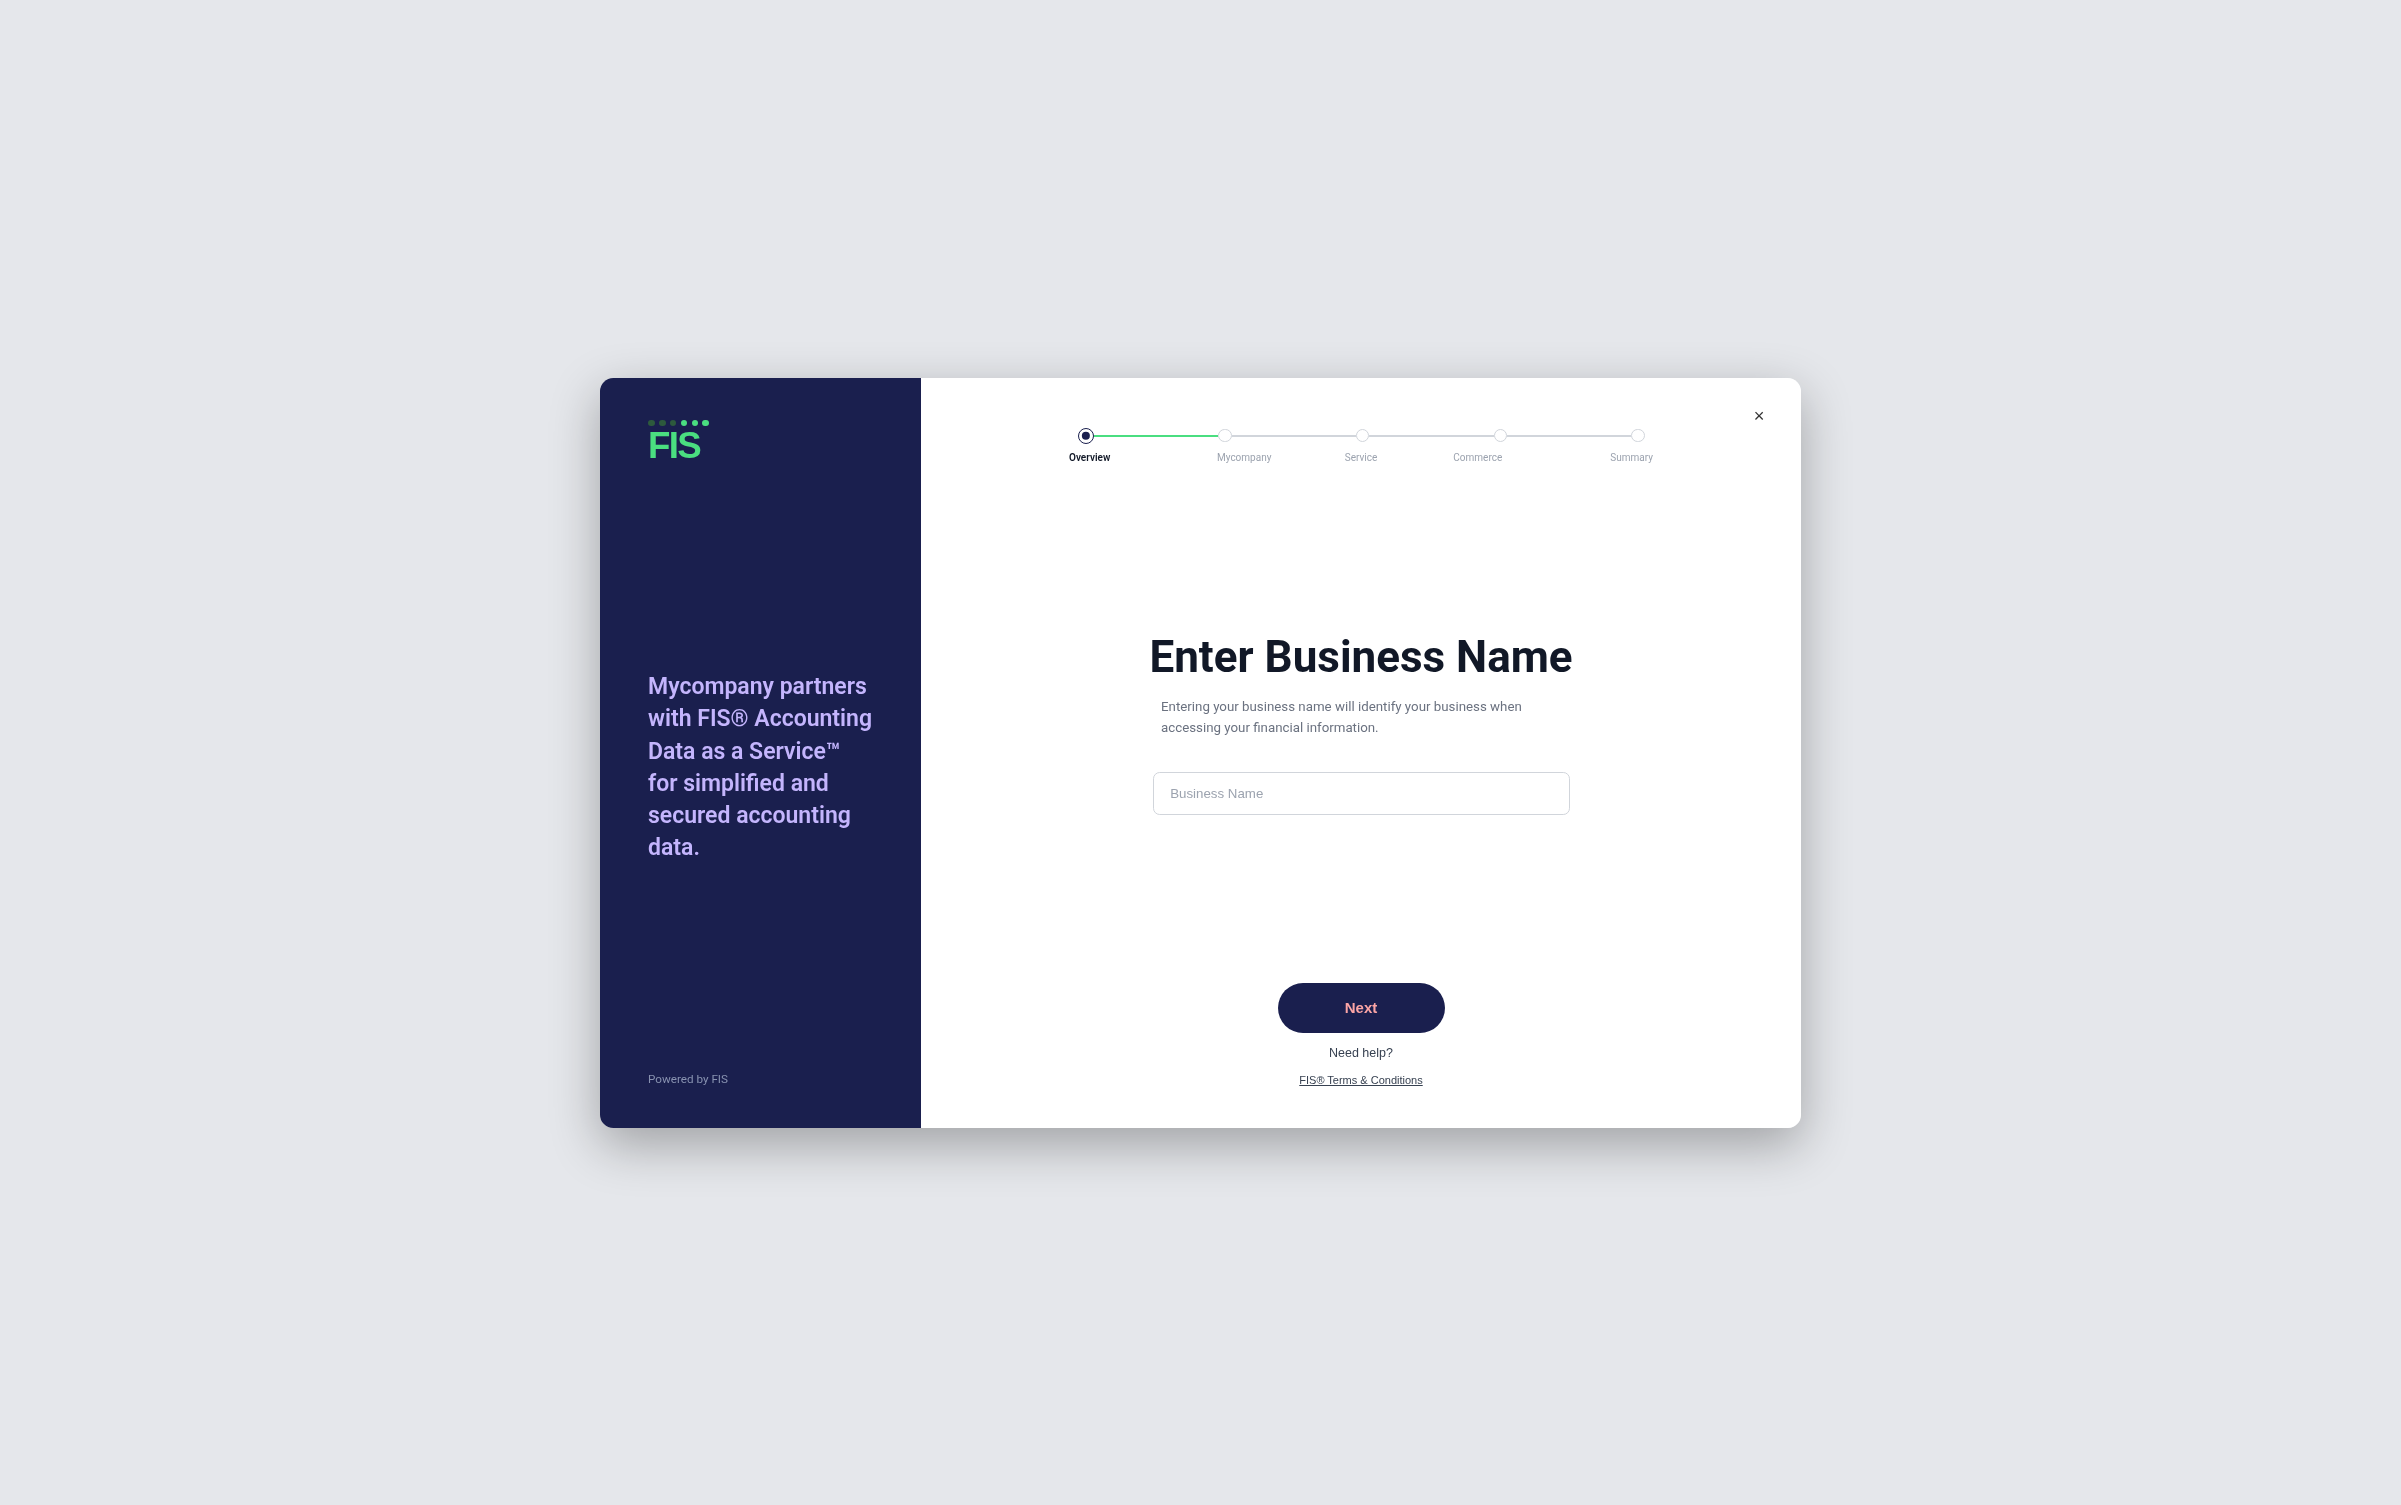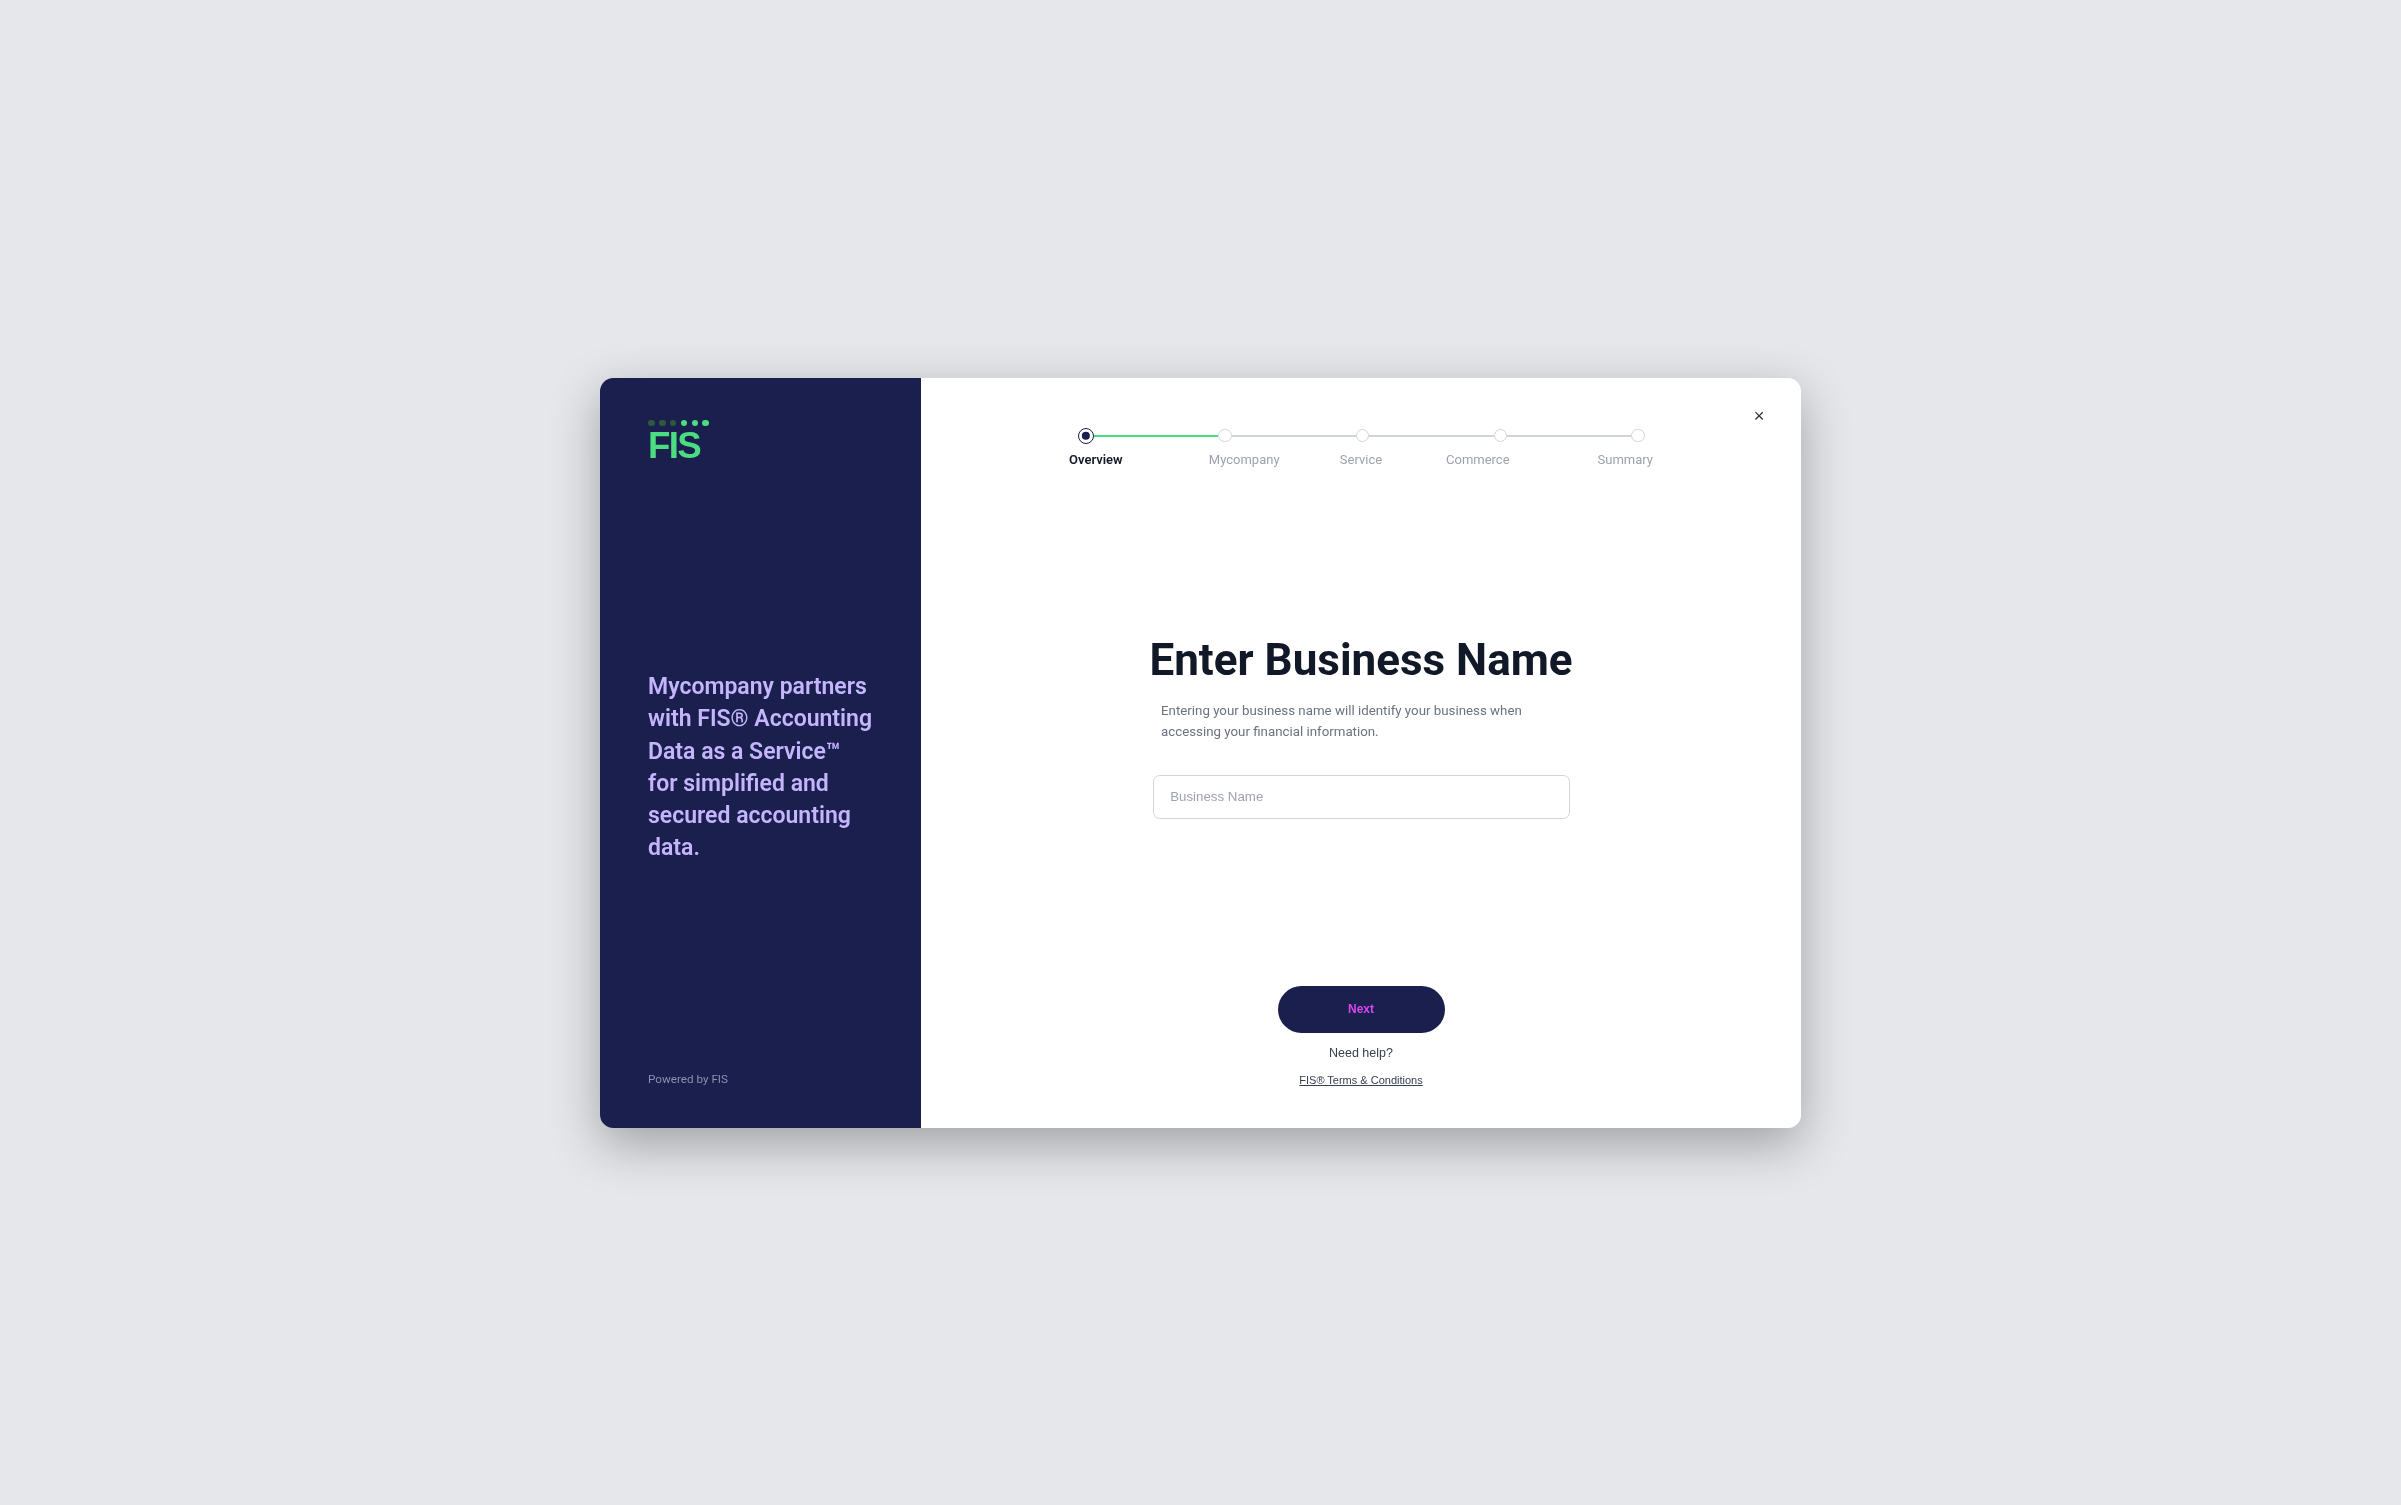--- a/index.html
+++ b/index.html
@@ -160,21 +160,21 @@
 
     .stepper-labels {
       display: flex;
       justify-content: space-between;
       width: 100%;
       max-width: 584px;
       margin-top: 8.3px;
     }
 
     .stepper-label {
-      font-size: 13px;
+      font-size: 10px;
       color: #9ca3af;
       text-align: center;
       flex: 1;
     }
 
     .stepper-label:first-child {
       text-align: left;
     }
 
     .stepper-label:last-child {
@@ -233,25 +233,25 @@
     .bottom-actions {
       display: flex;
       flex-direction: column;
       align-items: center;
       padding: 0 50px 42px;
       gap: 13.3px;
     }
 
     .next-btn {
       background: #1a1f4e;
-      color: #d946ef;
+      color: #fca5a5;
       border: none;
       border-radius: 42px;
       padding: 16.7px 67px;
-      font-size: 12px;
+      font-size: 15px;
       font-weight: 600;
       cursor: pointer;
       min-width: 167px;
       transition: background 0.2s;
     }
 
     .help-link {
       color: #374151;
       font-size: 12.5px;
       cursor: pointer;

